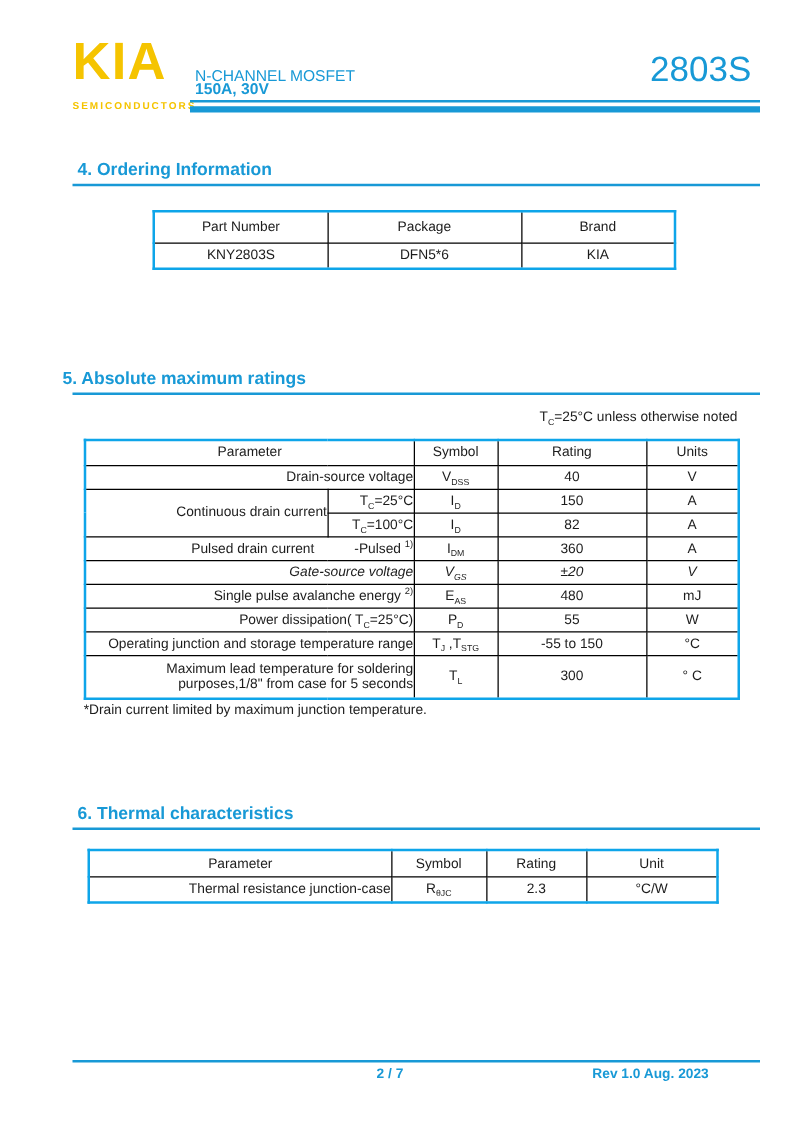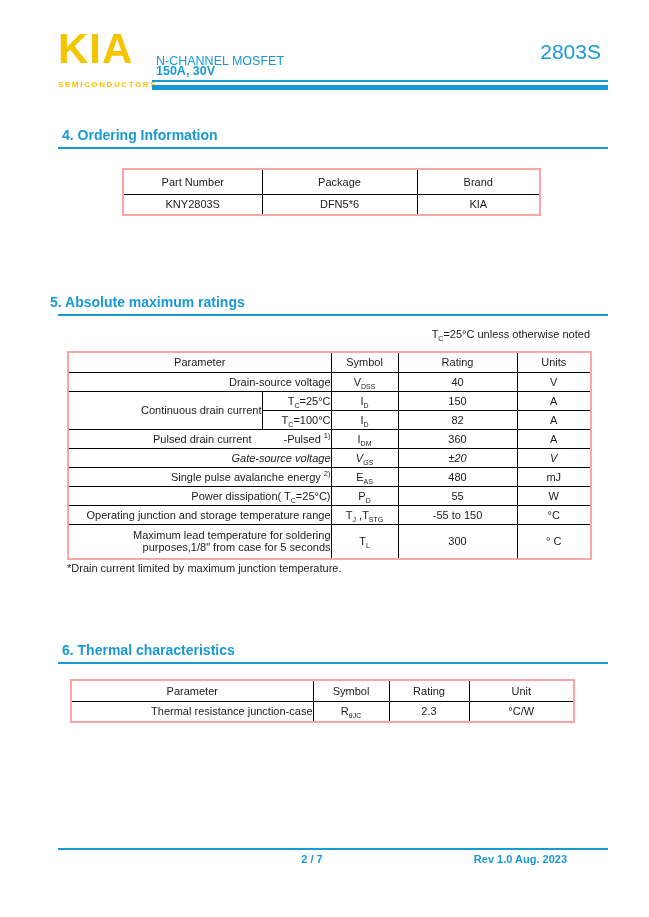--- a/index.html
+++ b/index.html
@@ -15,32 +15,32 @@
   .logo-kia {
     left:58px; top:28px; font-size:42px; font-weight:bold;
     color:var(--gold,#f5c400); letter-spacing:1px; line-height:1;
   }
   .logo-sub {
     left:58px; top:80px; font-size:8px; font-weight:bold;
     color:var(--gold,#f5c400); letter-spacing:1.6px;
   }
   .hdr-rating { left:156px; top:36px; font-size:12.5px; font-weight:bold; color:var(--accent,#1899d6);margin-top:28px; }
   .hdr-device { left:156px; top:54px; font-size:12.5px; font-weight:normal; color:var(--accent,#1899d6); }
-  .hdr-part   { left:0; top:40px; width:601px; text-align:right; font-size:21px; color:var(--accent,#1899d6); }
+  .hdr-part   { left:0; top:40px; width:601px; text-align:right; font-size:28px; color:var(--accent,#1899d6); }
   .hdr-line-thin  { left:152px; top:80px; width:456px; height:2px; background:var(--accent,#1899d6); }
   .hdr-line-thick { left:152px; top:85px; width:456px; height:5px; background:var(--accent,#1899d6); }
 
   
   .sec-title { font-size:14px; font-weight:bold; color:var(--accent,#1899d6); }
   .sec-rule  { height:2px; background:var(--accent,#1899d6); }
 
   
   table { border-collapse:collapse; table-layout:fixed; font-size:11px; color:#1c1c1c; background:#fff; }
   table, td, th { border:1px solid #000; }
-  table { border:2px solid #fca5a5; }
+  table { border:2px solid #0ea5e9; }
   th { font-weight:normal; text-align:center; vertical-align:middle; }
   td { text-align:center; vertical-align:middle; }
   td.pl, th.pl { text-align:right; padding-left:6px; }
   sub { font-size:7px; line-height:0; }
   sup { font-size:7.5px; line-height:0; }
   .gap { display:inline-block; width:32px; }
   .note-right { font-size:11px; color:#1c1c1c; text-align:right; }
   .footnote { font-size:11px; color:#1c1c1c; }
 
   

